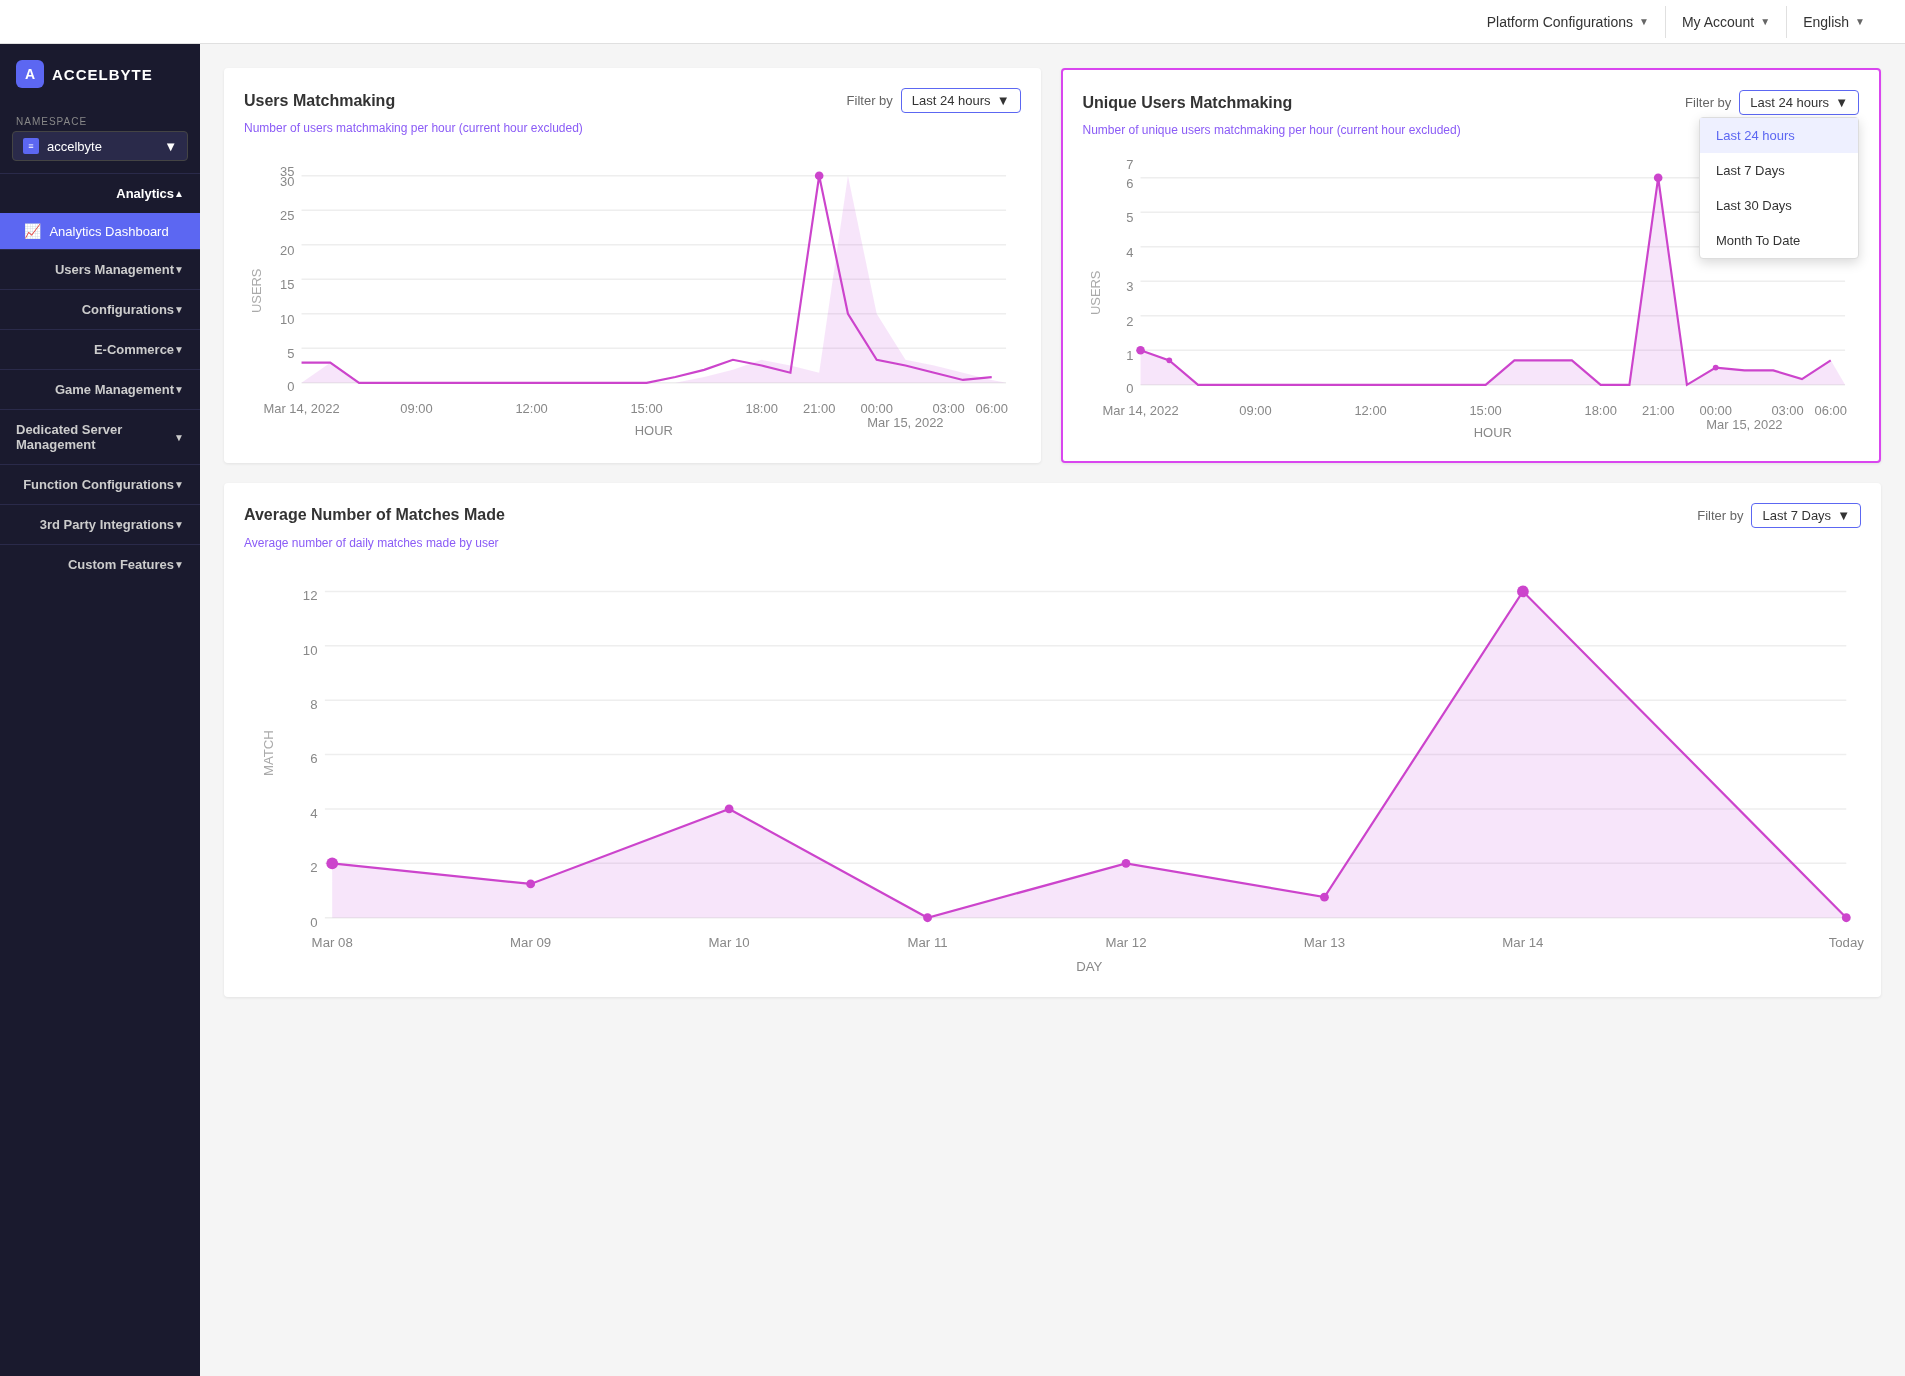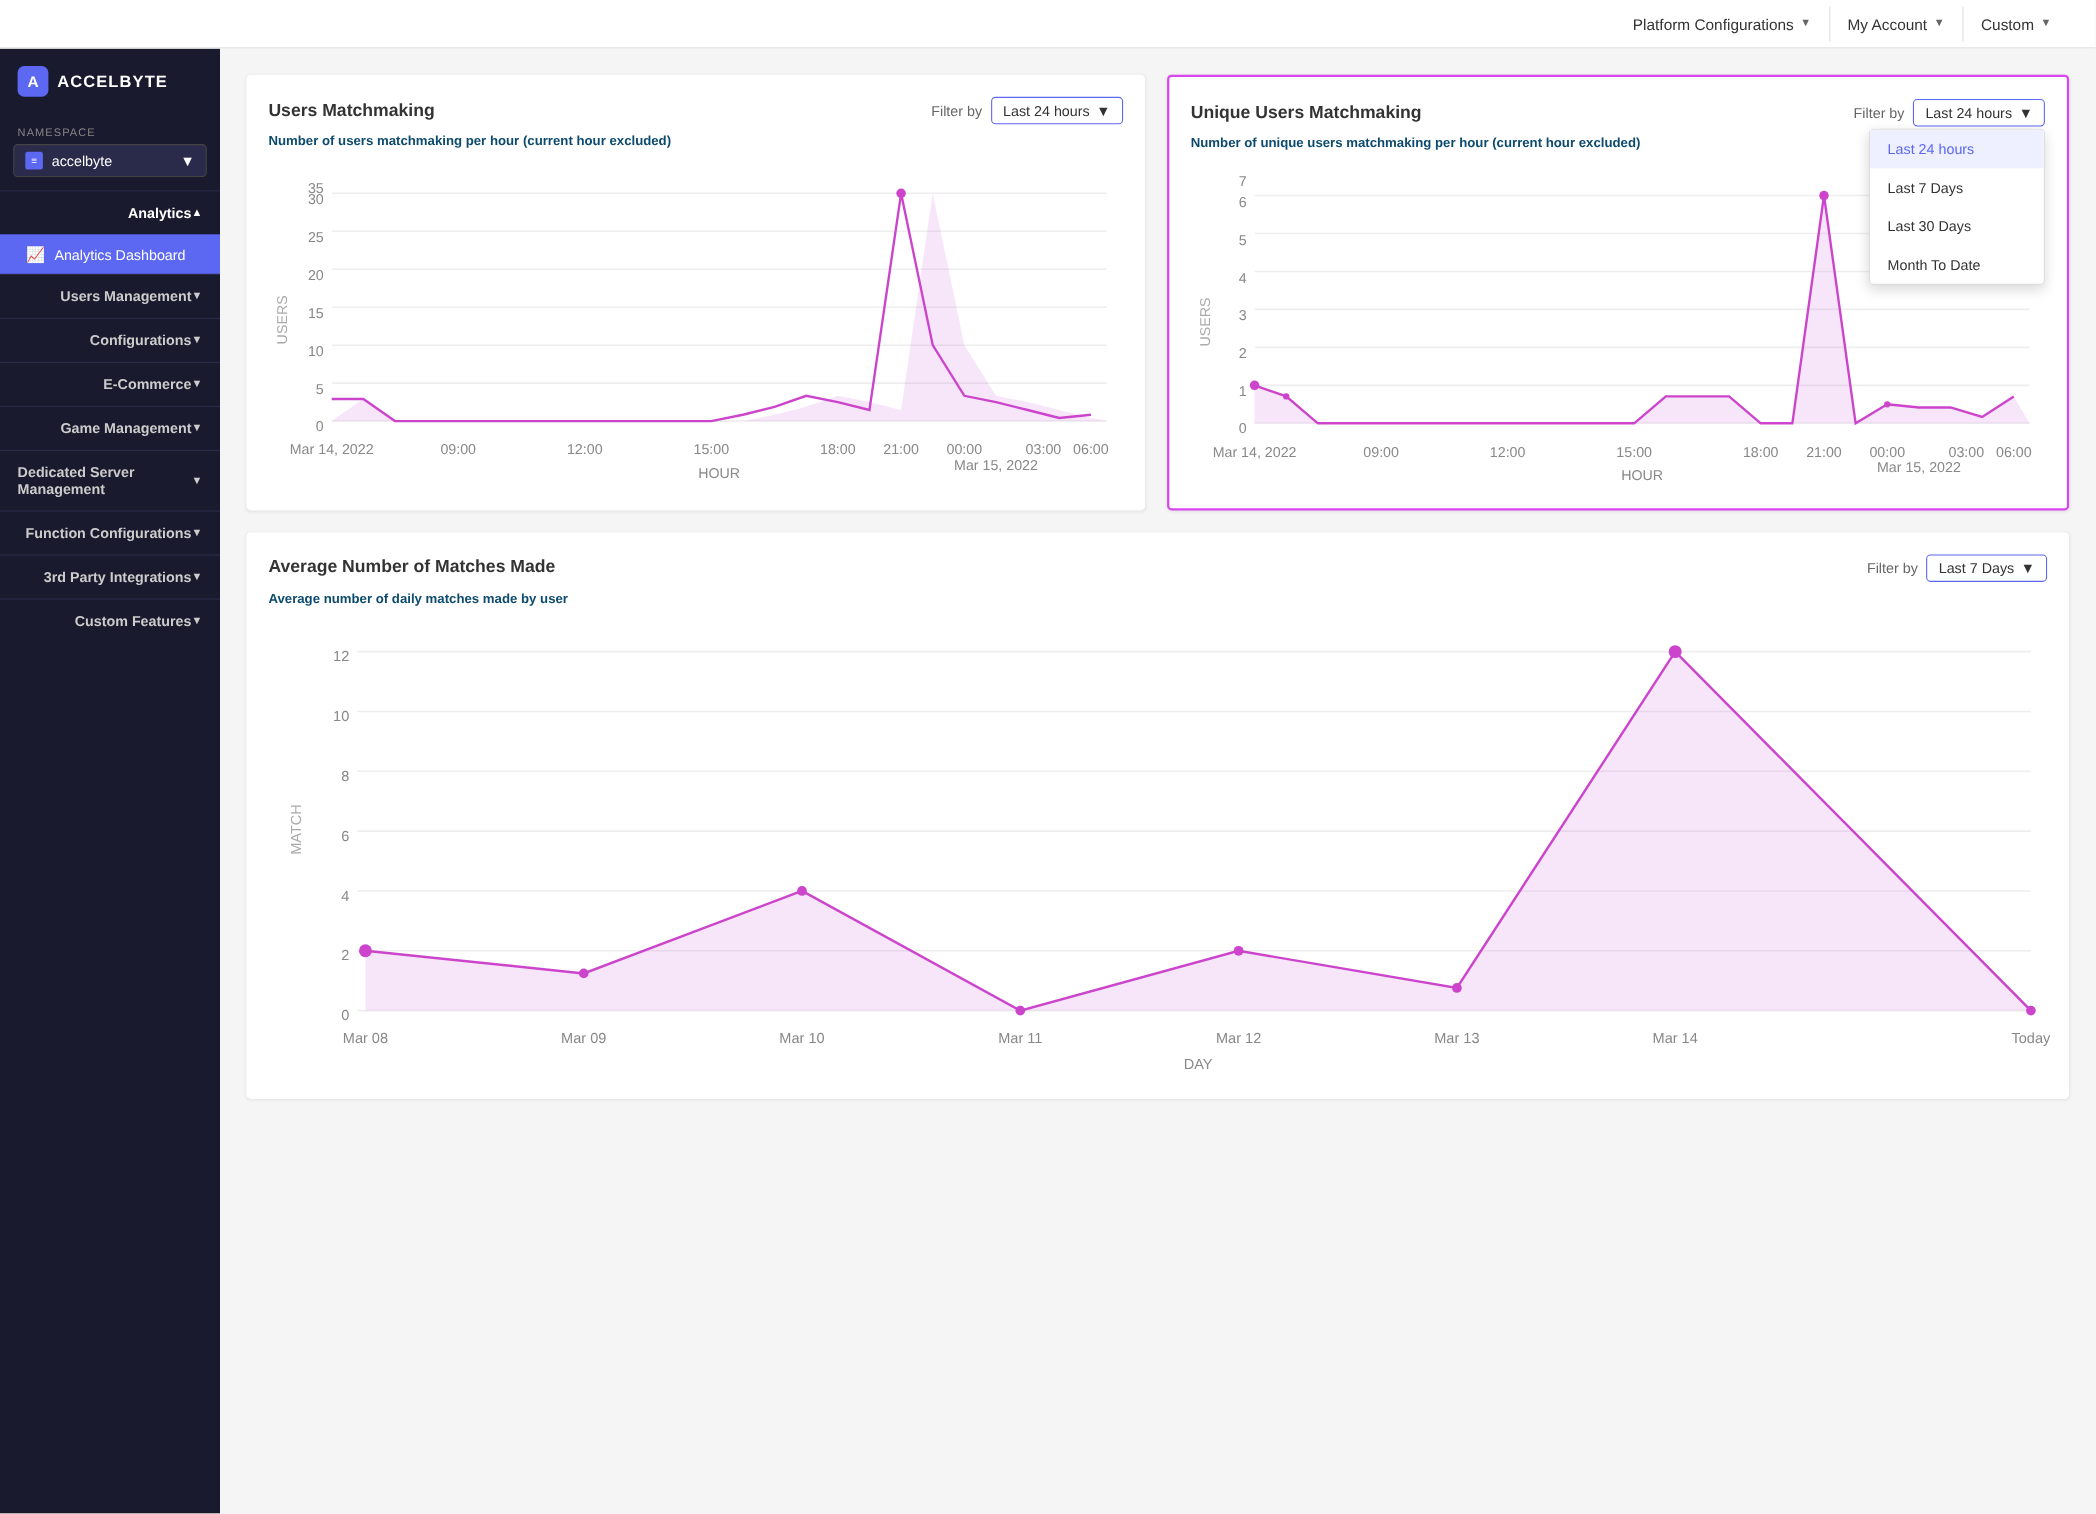--- a/index.html
+++ b/index.html
@@ -176,23 +176,22 @@
       display: flex;
       align-items: center;
       gap: 6px;
       position: relative;
     }
     .filter-select.open {
       border: 1px solid #5c67f2;
     }
     .chart-subtitle {
       font-size: 12px;
-      color: #0c4a6e;
+      color: #8b5cf6;
       margin-bottom: 12px;
-      font-weight: bold;
     }
 
     
     .dropdown-wrapper { position: relative; display: inline-block; }
     .dropdown-menu {
       position: absolute;
       top: 100%;
       right: 0;
       background: #fff;
       border: 1px solid #ddd;
@@ -237,21 +236,21 @@
 <div class="topnav">
   <div class="topnav-item">
     <span>Platform Configurations</span>
     <span class="chevron">▼</span>
   </div>
   <div class="topnav-item">
     <span>My Account</span>
     <span class="chevron">▼</span>
   </div>
   <div class="topnav-item">
-    <span>Custom</span>
+    <span>English</span>
     <span class="chevron">▼</span>
   </div>
 </div>
 
 <div class="layout">
 
   <div class="sidebar">
     <div class="sidebar-logo">
       <div class="logo-icon">A</div>
       <span class="logo-text">ACCELBYTE</span>

